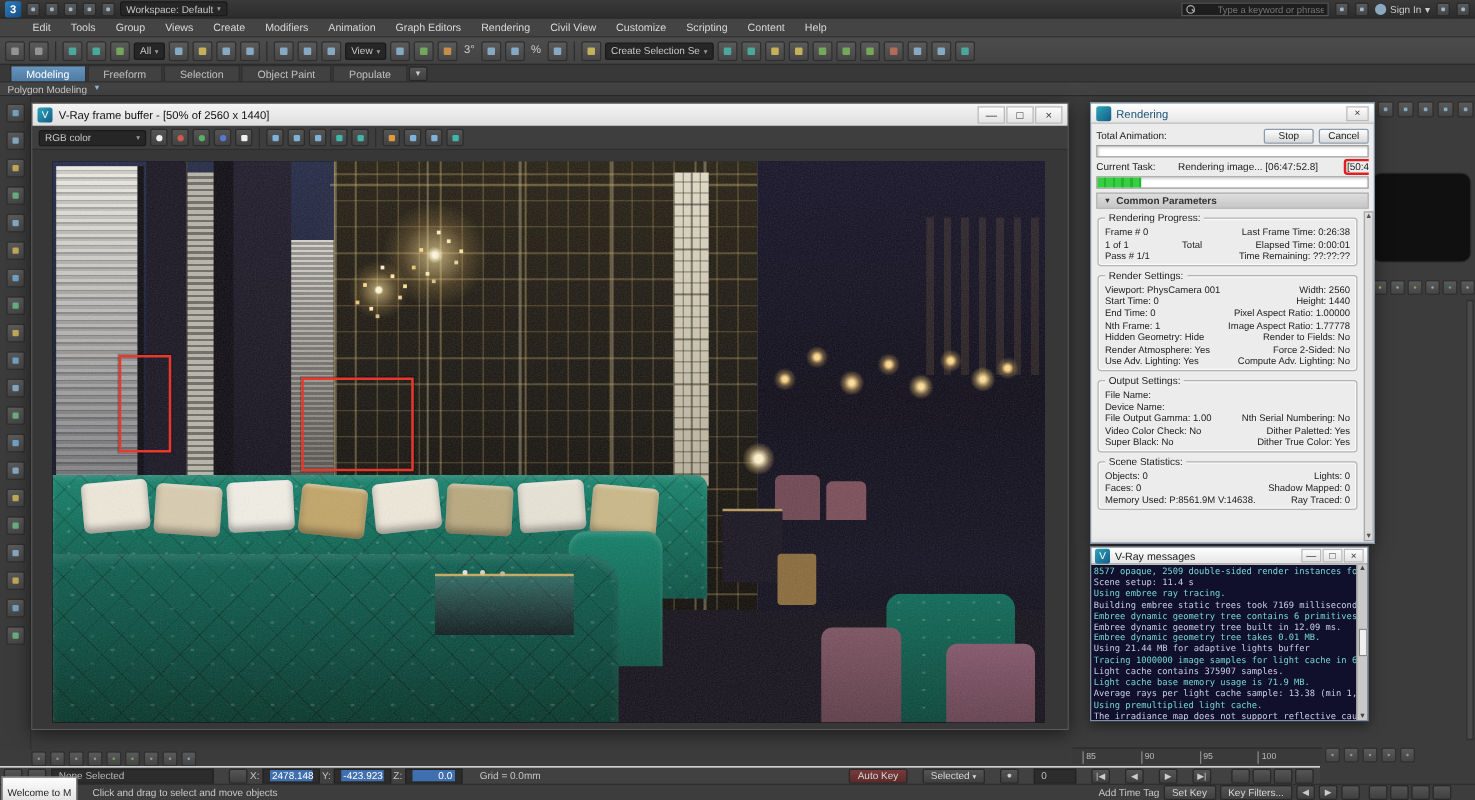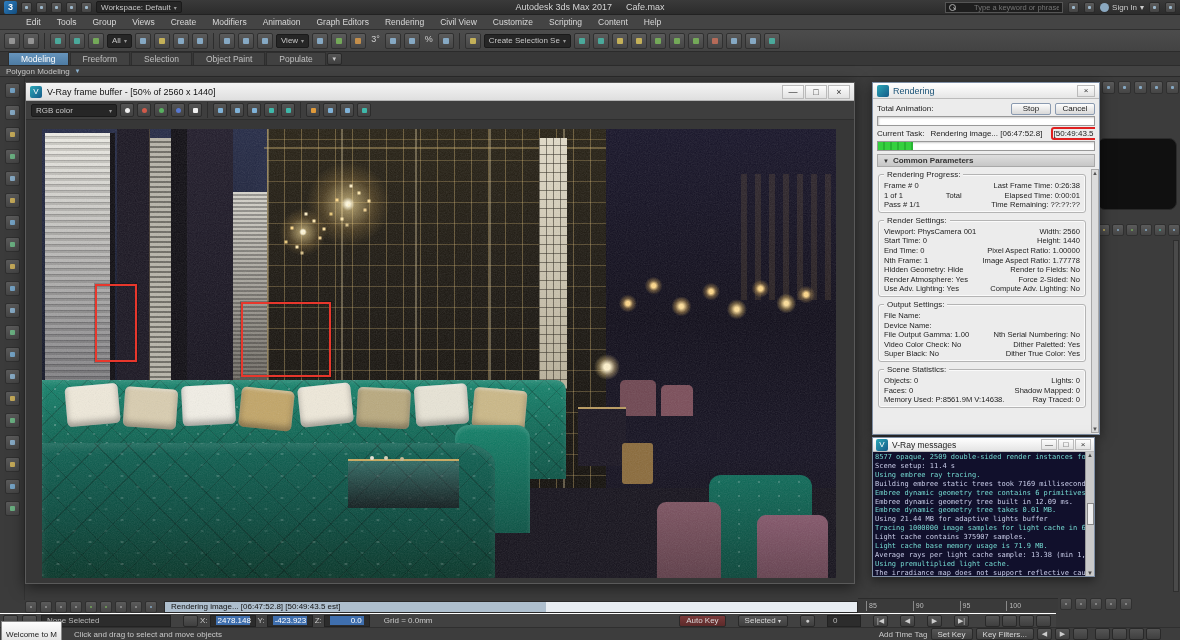--- a/index.html
+++ b/index.html
@@ -151,21 +151,21 @@
 .cmd-black{position:absolute;left:1097px;top:138px;width:80px;height:72px;background:#101010;border:1px solid #2a2a2a;border-radius:8px}
 .cmd-tabs{position:absolute;left:1098px;top:224px;display:flex;gap:2px}
 .cmd-tabs .ic{width:12px;height:12px}
 .cmd-scroll{position:absolute;left:1173px;top:240px;width:6px;height:352px;background:#4a4a4a;border:1px solid #2e2e2e}
 
 
 .rdlg{position:absolute;left:872px;top:82px;width:228px;height:353px;background:#ececec;border:1px solid #7f8fa5;box-shadow:0 3px 12px rgba(0,0,0,.5)}
 .rdlg-title{height:16px;background:linear-gradient(#fff,#e6e6e6);display:flex;align-items:center;gap:4px;padding:0 4px;border-bottom:1px solid #bbb;color:#1a5276;font-size:9px}
 .rdlg-title .wbtn{width:18px;height:12px;font-size:8px}
 .rdlg-body{padding:3px 4px;position:relative;height:336px}
-.rrow{display:flex;align-items:center;font-size:8px;color:#222;height:13px;gap:6px}
+.rrow{display:flex;align-items:center;font-size:8px;color:#222;height:13px;gap:18px}
 .rrow .btns{margin-left:auto;display:flex;gap:4px}
 .pbtn{min-width:40px;height:12px;background:linear-gradient(#fdfdfd,#d8d8d8);border:1px solid #8a9ab0;border-radius:2px;font-size:8px;color:#222;display:flex;align-items:center;justify-content:center}
 .pbar{height:10px;border:1px solid #999;background:#fff;margin:1px 0;position:relative;box-shadow:inset 1px 1px 2px rgba(0,0,0,.2)}
 .pbar .fill{position:absolute;left:0;top:0;bottom:0;background:repeating-linear-gradient(90deg,#35d03f 0 5px,#28b433 5px 7px)}
 .est-red{border:2px solid #e02020;border-radius:3px;padding:0 1px;margin-left:2px;color:#222}
 .cparams{height:13px;margin-top:3px;background:linear-gradient(#dedede,#c6c6c6);border:1px solid #a8a8a8;display:flex;align-items:center;gap:4px;padding:0 5px;font-size:8px;font-weight:bold;color:#333}
 .cparams .car{font-size:6px}
 .gbox{position:relative;border:1px solid #b4b4b4;border-radius:3px;box-shadow:inset 0 0 0 1px #fafafa;margin:7px 9px 0 1px;padding:6px 3px 2px}
 .gtitle{position:absolute;top:-5px;left:5px;background:#ececec;padding:0 3px;font-size:8px;color:#222}
 .grow{display:flex;justify-content:space-between;font-size:7.6px;line-height:9.6px;color:#222;padding:0 2px}
@@ -214,21 +214,20 @@
   <div class="logo">3</div>
   <div class="qicon"></div>
   <div class="qicon"></div>
   <div class="qicon"></div>
   <div class="qicon"></div>
   <div class="qicon"></div>
   <div class="chip">
       <span>Workspace: Default</span>
       <span class="car">▾</span>
     </div>
-  <div class="tb-title"><span>Autodesk 3ds Max 2017</span><b>Cafe.max</b></div>
   <div class="tb-right">
     <div class="search">
       <span class="mag"></span>
       <input placeholder="Type a keyword or phrase" style="">
     </div>
     <div class="qicon"></div>
     <div class="qicon"></div>
     <div class="signin">
         <span class="avatar"></span>
         <span>Sign In</span>
@@ -628,23 +627,20 @@
 <div class="statusrow0">
   <div class="ic gr"></div>
   <div class="ic gr"></div>
   <div class="ic gr"></div>
   <div class="ic gr"></div>
   <div class="ic g"></div>
   <div class="ic g"></div>
   <div class="ic gr"></div>
   <div class="ic gr"></div>
   <div class="ic b"></div>
-  <div class="progfield">
-      <span>Rendering image... [06:47:52.8] [50:49:43.5 est]</span>
-    </div>
 </div>
 
 <div class="statusrow1">
   <div class="gb"></div>
   <div class="gb"></div>
   <div class="sunken selfield">
       <span>None Selected</span>
     </div>
   <div class="coords">
     <div class="gb"></div>

